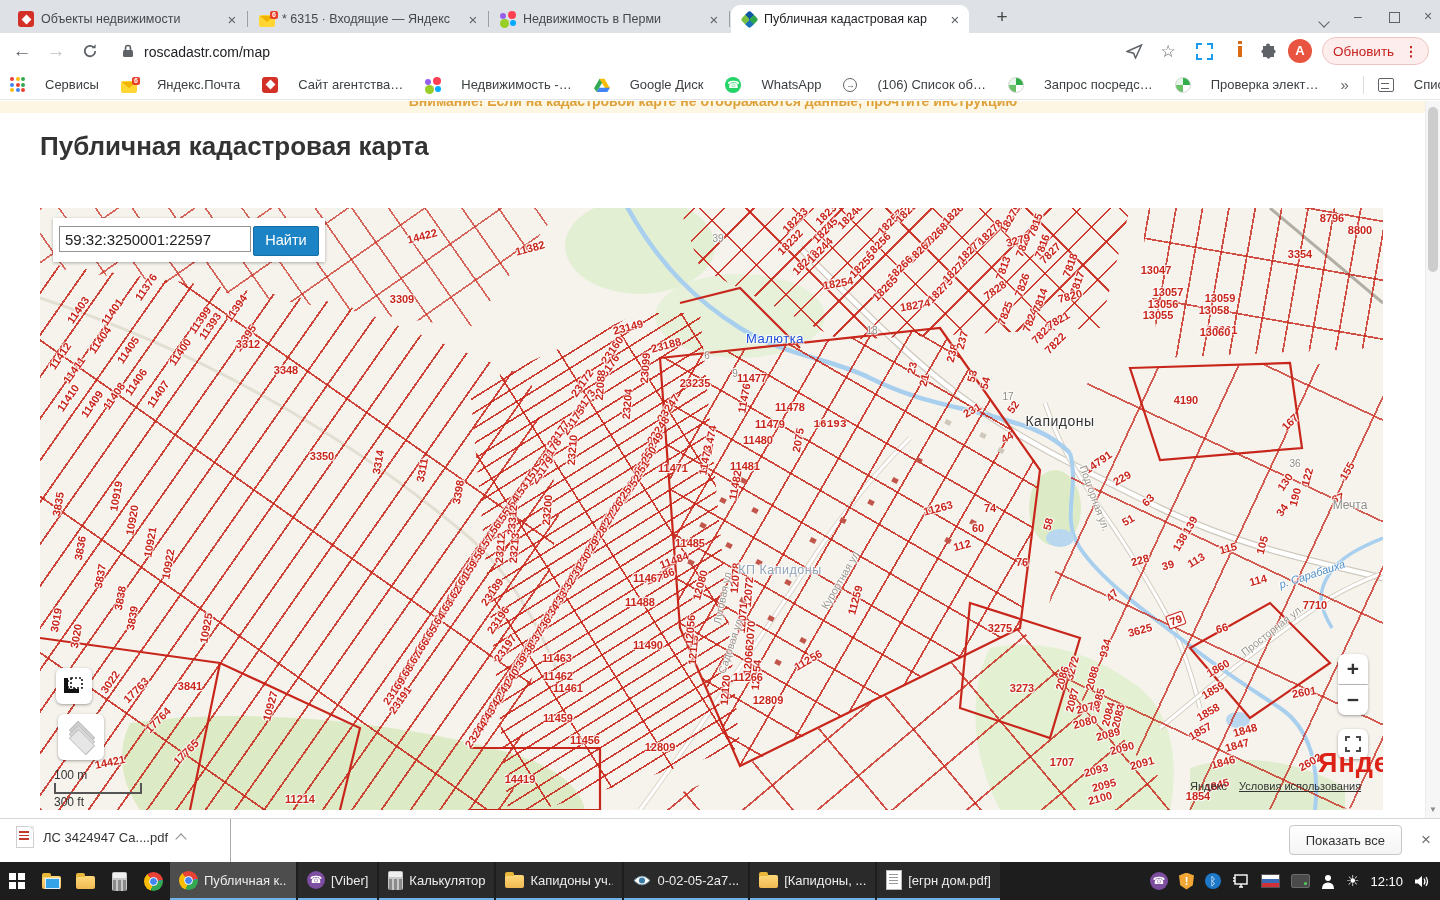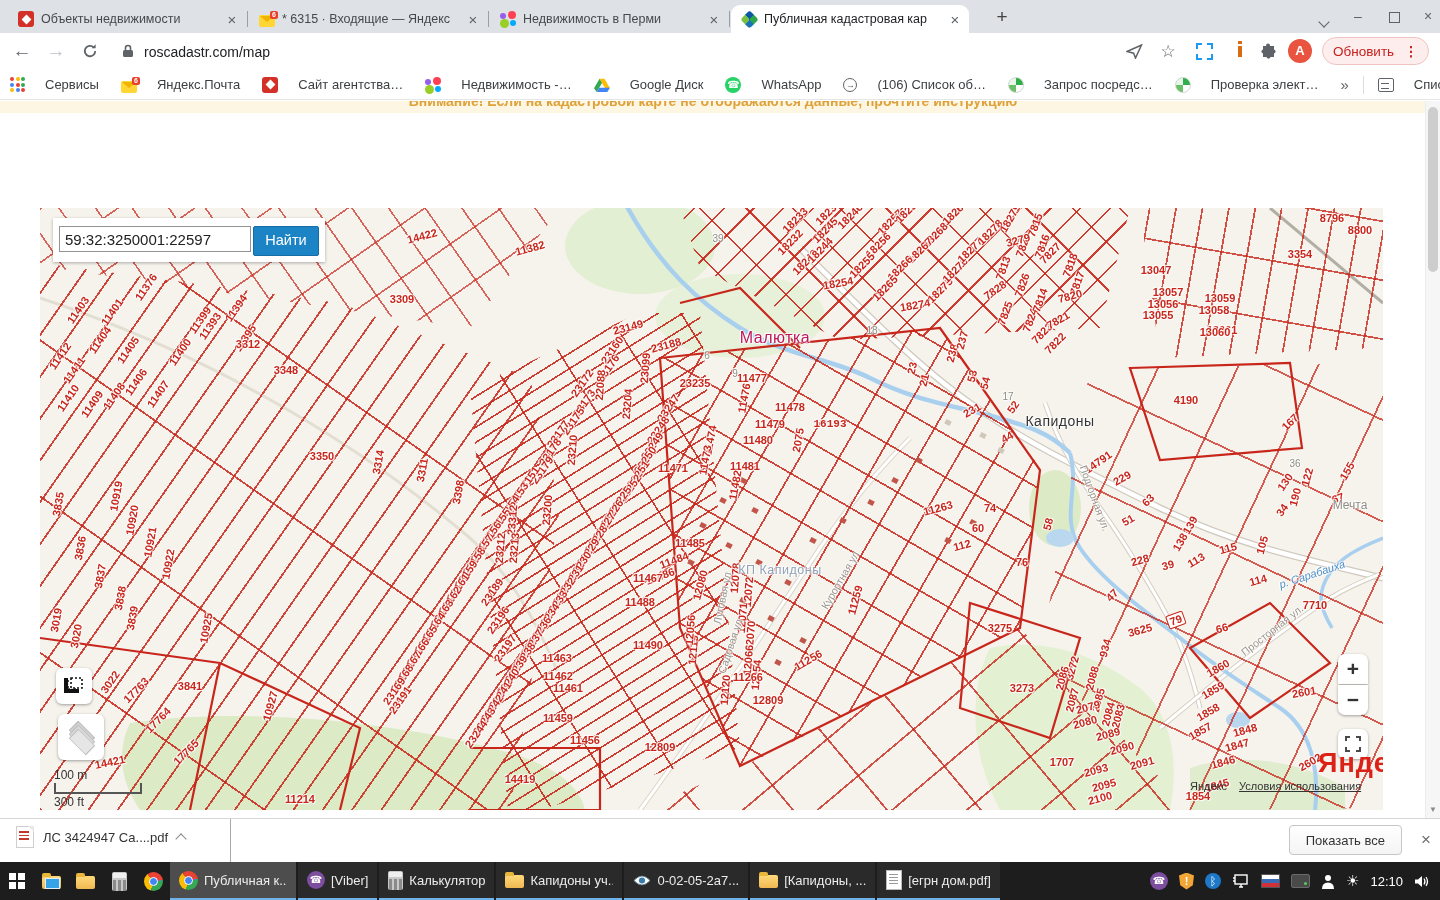--- a/index.html
+++ b/index.html
@@ -97,21 +97,21 @@
     repeating-linear-gradient(140deg,rgba(201,38,27,.8) 0 1.8px,transparent 1.8px 48px),
     repeating-linear-gradient(50deg,rgba(201,38,27,.8) 0 1.8px,transparent 1.8px 72px);
     clip-path:polygon(700px 560px,980px 420px,1150px 602px,600px 602px)}
   .lbl{position:absolute;font-size:11px;font-weight:bold;color:#c8261b;white-space:nowrap;
     text-shadow:0 0 2px #fff,0 0 2px #fff,1px 1px 1px #fff,-1px -1px 1px #fff}
   .lbl.g{color:#8d8d85;font-weight:normal;font-size:10px}
   .lbl.g2{color:#8d8d85;font-weight:normal;font-size:12px}
   .lbl.p{color:#333;font-size:14px;font-weight:normal;letter-spacing:.5px}
   .lbl.kp{color:#90a2b6;font-size:12.5px;font-weight:normal;letter-spacing:.5px}
   .lbl.w{color:#4f8fc7;font-style:italic;font-weight:normal;font-size:11px}
-  .lbl.wg{color:#be185d;font-weight:normal;font-size:16px;letter-spacing:.5px}
+  .lbl.wg{color:#1d4ed8;font-weight:normal;font-size:13px;letter-spacing:.5px}
   .lbl.st{color:#98958b;font-weight:normal;font-size:10.5px}
   .lbl.bx{border:1.3px solid #c8261b;background:#fff;padding:0 2px;border-radius:2px}
   .bld{position:absolute;width:6px;height:5px;background:#c25549;transform:rotate(28deg)}
   .bld.g{background:#cfc8ba}
   
   .panel{position:absolute;background:#fff;box-shadow:0 1px 3px rgba(0,0,0,.3)}
   #searchpanel{left:13px;top:10px;width:272px;height:44px}
   #searchinput{position:absolute;left:6px;top:8px;width:180px;height:24px;border:1px solid #949494;
     font-size:15px;padding:0 5px;color:#222;font-family:"Liberation Sans",sans-serif}
   #searchbtn{position:absolute;left:200px;top:8px;width:64px;height:28px;background:#1c83c5;border:1px solid #166ca4;
@@ -341,20 +341,21 @@
       <span class="fav i-rl"></span>
       <span>Список для чтения</span>
     </span>
   </span>
 </div>
 
 <div id="page">
   <div id="warnstrip">
       <span>Внимание! Если на кадастровой карте не отображаются данные, прочтите инструкцию</span>
     </div>
+  <div id="pagetitle">Публичная кадастровая карта</div>
 
   <div id="map">
     <svg class="base" width="1343" height="602">
       <ellipse cx="600" cy="38" rx="75" ry="48" fill="#e2efd2"></ellipse>
       <ellipse cx="700" cy="108" rx="85" ry="42" fill="#e7f1da"></ellipse>
       <path d="M90 515 C200 498 360 513 470 545 C520 560 540 580 545 602 L100 602 C78 570 78 540 90 515Z" fill="#dcebc6"></path>
       <path d="M950 440 C1010 428 1060 450 1100 480 C1130 505 1140 550 1130 602 L960 602 C928 540 930 478 950 440Z" fill="#e3f0d2"></path>
       <path d="M1150 560 C1200 543 1262 553 1305 580 L1305 602 L1150 602Z" fill="#dfeccd"></path>
       <ellipse cx="1015" cy="300" rx="26" ry="38" fill="#dcebc6"></ellipse>
       <path d="M1230 0 L1343 95" stroke="#b3aea4" stroke-width="3"></path>

